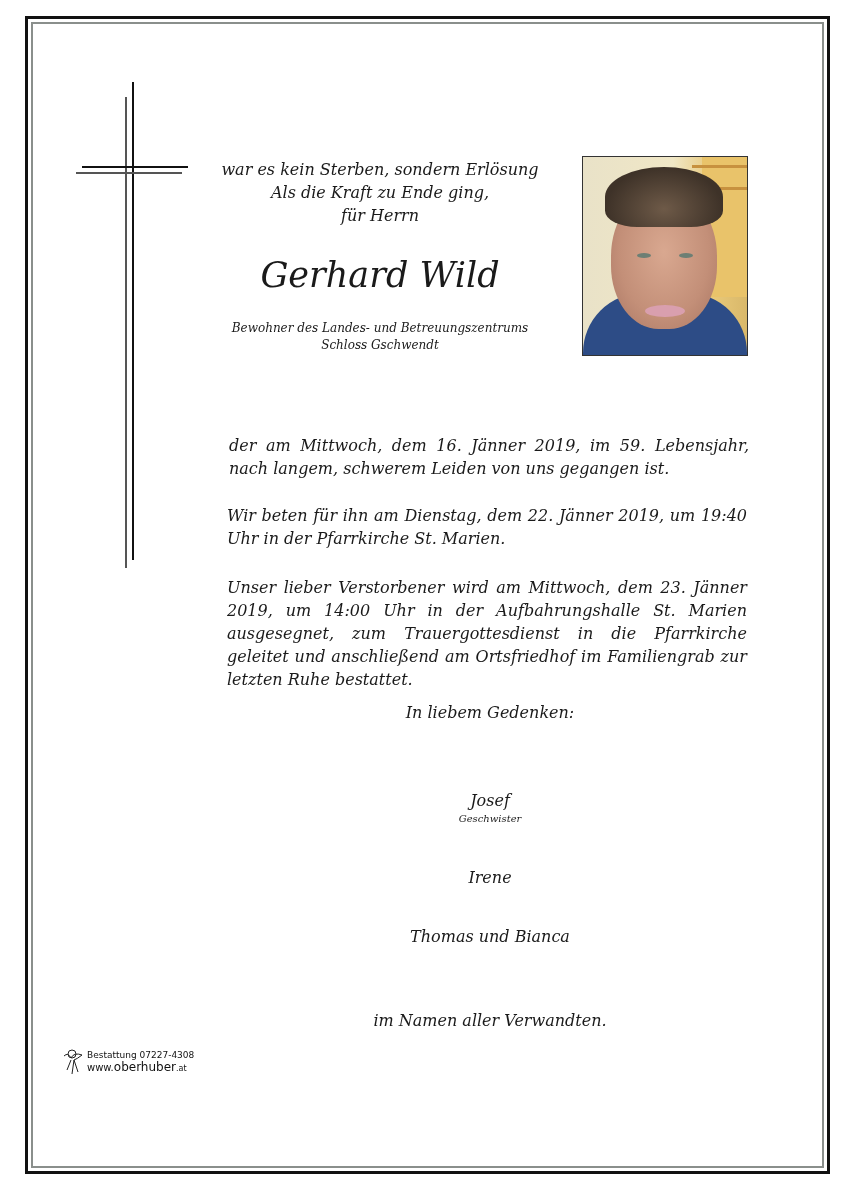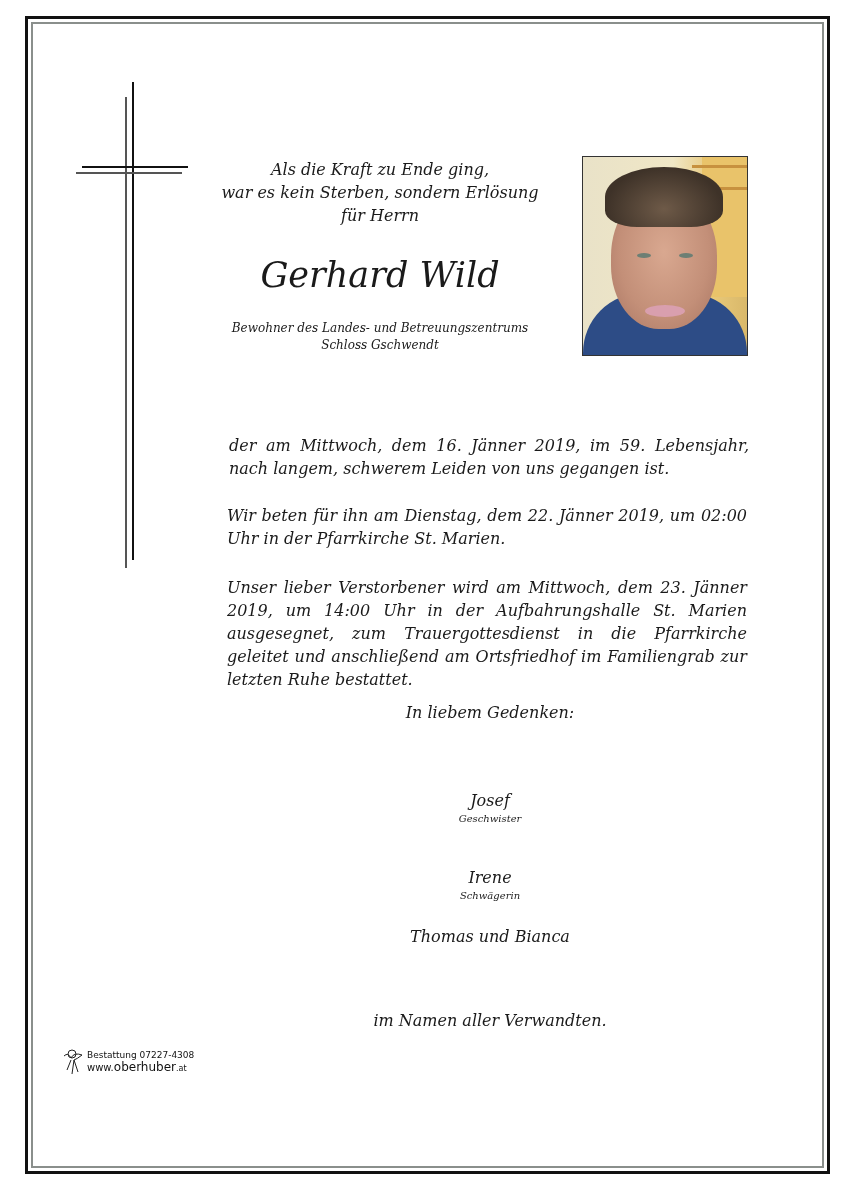--- a/index.html
+++ b/index.html
@@ -67,22 +67,22 @@
 <div class="inner-frame"></div>
 
 <div>
   <div class="line cross-v-black"></div>
   <div class="line cross-v-gray"></div>
   <div class="line cross-h-black"></div>
   <div class="line cross-h-gray"></div>
 </div>
 
 <div class="center intro">
+  <div>war es kein Sterben, sondern Erlösung</div>
   <div>Als die Kraft zu Ende ging,</div>
-  <div>war es kein Sterben, sondern Erlösung</div>
   <div>für Herrn</div>
 </div>
 
 <div class="center name">Gerhard Wild</div>
 
 <div class="center resident">
   <div>Bewohner des Landes- und Betreuungszentrums</div>
   <div>Schloss Gschwendt</div>
 </div>
 
@@ -92,33 +92,32 @@
   <div class="rail2"></div>
   <div class="shirt"></div>
   <div class="face"></div>
   <div class="hair"></div>
   <div class="eye" style="left:54px"></div>
   <div class="eye" style="left:96px"></div>
   <div class="mouth"></div>
 </div>
 
 <p class="para p1" style="margin:2px">der am Mittwoch, dem 16. Jänner 2019, im 59. Lebensjahr, nach langem, schwerem Leiden von uns gegangen ist.</p>
-<p class="para p2" style="margin:0">Wir beten für ihn am Dienstag, dem 22. Jänner 2019, um 02:00 Uhr in der Pfarrkirche St. Marien.</p>
+<p class="para p2" style="margin:0">Wir beten für ihn am Dienstag, dem 22. Jänner 2019, um 19:40 Uhr in der Pfarrkirche St. Marien.</p>
 <p class="para p3" style="margin:0">Unser lieber Verstorbener wird am Mittwoch, dem 23. Jänner 2019, um 14:00 Uhr in der Aufbahrungshalle St. Marien ausgesegnet, zum Trauergottesdienst in die Pfarrkirche geleitet und anschließend am Ortsfriedhof im Familiengrab zur letzten Ruhe bestattet.</p>
 
 <div class="mourn gedenken">In liebem Gedenken:</div>
 
 <div class="mourn g1">
   <div class="mname">Josef</div>
   <div class="mrel">Geschwister</div>
 </div>
 
 <div class="mourn g2">
   <div class="mname">Irene</div>
-  <div class="mrel">Schwägerin</div>
 </div>
 
 <div class="mourn g3">
   <div class="mname">Thomas und Bianca</div>
 </div>
 
 <div class="mourn closing">im Namen aller Verwandten.</div>
 
 <div class="logo">
   <svg class="logo-icon" viewBox="0 0 22 28">

